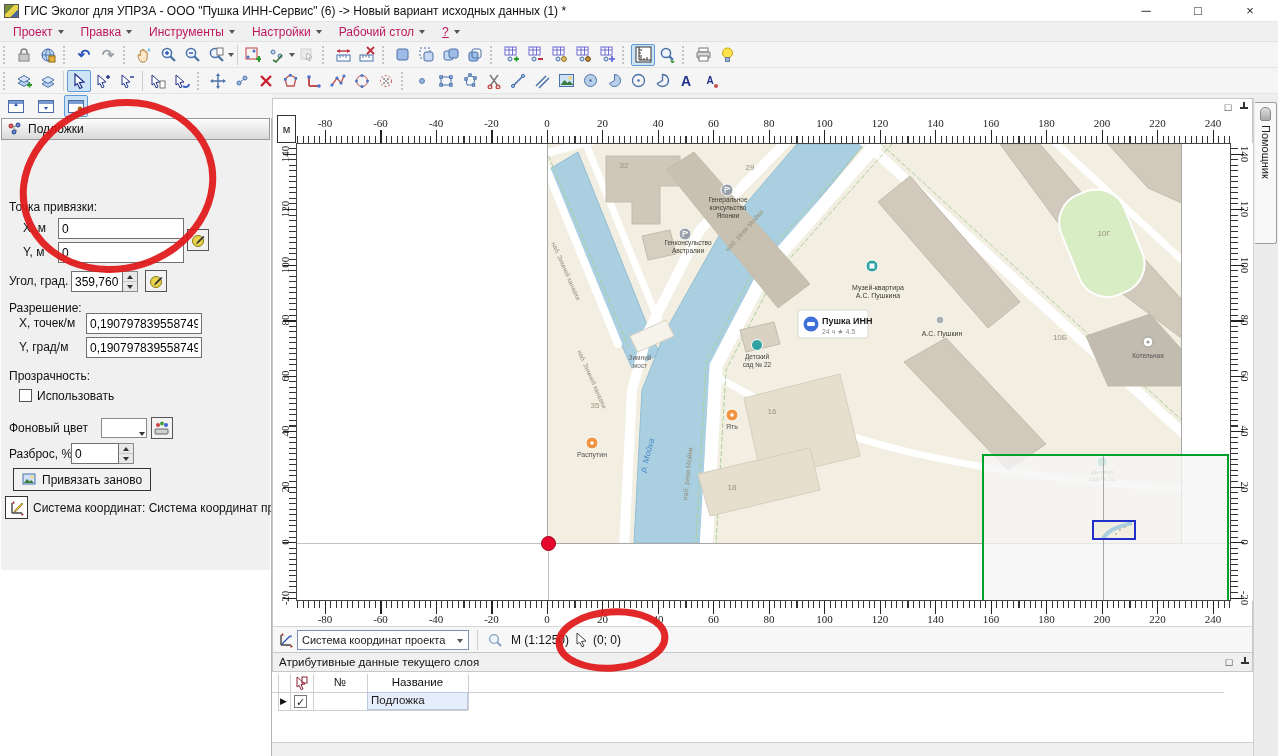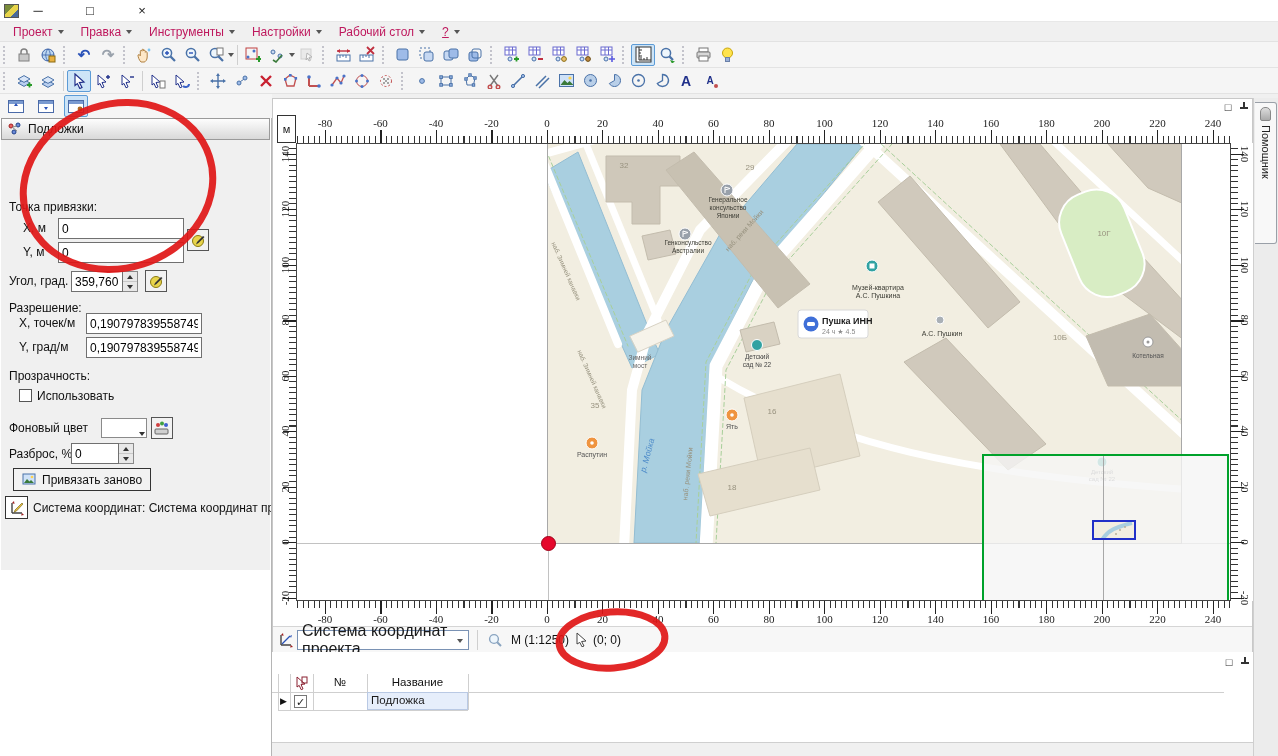--- a/index.html
+++ b/index.html
@@ -114,20 +114,21 @@
   .mini-win { width:16px; height:13px; border:1px solid #4a6aa8; background:#fff; position:relative; }
   .mini-win:before { content:""; position:absolute; left:0; top:0; right:0; height:3px; background:#7a9ad0; }
 </style>
 </head>
 <body>
 
 <div class="screen">
 
   <div class="titlebar">
     <span class="appicon"></span>
+    <span class="title-text">ГИС Эколог для УПРЗА - ООО "Пушка ИНН-Сервис" (6) -&gt; Новый вариант исходных данных (1) *</span>
     <span class="winbtns">
       <span class="winbtn">─</span>
       <span class="winbtn">□</span>
       <span class="winbtn">×</span>
     </span>
   </div>
 
   <div class="menubar">
     <span class="menuitem">
         <span>Проект</span>
@@ -826,37 +827,40 @@
     </div>
 
     <div class="map-status">
       <svg width="17" height="17" style="position:absolute;left:5px;top:5px">
           <path d="M3 13V3M3 13h10" stroke="#444" stroke-width="1.4"></path>
           <path d="M3 3l2-2 .5 3zM13 13l2 2-3 .5z" fill="#a02020"></path>
           <path d="M4 12L12 4" stroke="#2a52b8" stroke-width="1.2"></path>
           <path d="M12 4l2-1-1 3z" fill="#2a52b8"></path>
         </svg>
       <span class="combo">
-        <span style="font-size:16px">Система координат проекта</span>
+        <span style="font-size:11px">Система координат проекта</span>
         <span class="caret"></span>
       </span>
       <span style="position:absolute;left:204px;top:3px;width:1px;height:20px;background:#cfcfcf"></span>
       <svg width="16" height="16" style="position:absolute;left:214px;top:5px">
           <circle cx="7" cy="7" r="4.4" fill="#eef6fc" stroke="#8aa4c0" stroke-width="1.4"></circle>
           <line x1="10.2" y1="10.2" x2="14" y2="14" stroke="#8aa4c0" stroke-width="2"></line>
         </svg>
       <span class="status-text" style="left:238px">М (1:1250)</span>
       <svg width="13" height="15" style="position:absolute;left:302px;top:5px">
           <path d="M2 1l9 8-4.4.5L9 14l-2 .8-2.2-4.4L2 12z" fill="#fff" stroke="#444"></path>
         </svg>
       <span class="status-text" style="left:320px">(0; 0)</span>
     </div>
   </div>
 
   <div class="attrwin">
+    <div class="attr-hdr">
+        <span>Атрибутивные данные текущего слоя</span>
+      </div>
     <span class="hdr-btn" style="left:950px;top:3px">□</span>
     <span class="pin-ic" style="left:968px;top:5px"></span>
 
     <svg width="14" height="15" style="position:absolute;left:22px;top:24px">
         <path d="M3 1l8 7-4 .5 2 4.4-1.8.8-2-4.3L3 11z" fill="#fff" stroke="#8a2030"></path>
         <rect x="8" y="1" width="5" height="6" fill="none" stroke="#8a2030"></rect>
       </svg>
     <span class="attr-colhdr" style="left:41px;width:54px">№</span>
     <span class="attr-colhdr" style="left:95px;width:101px">Название</span>
     <span class="grid-line-h" style="left:0;top:40px;width:952px"></span>

